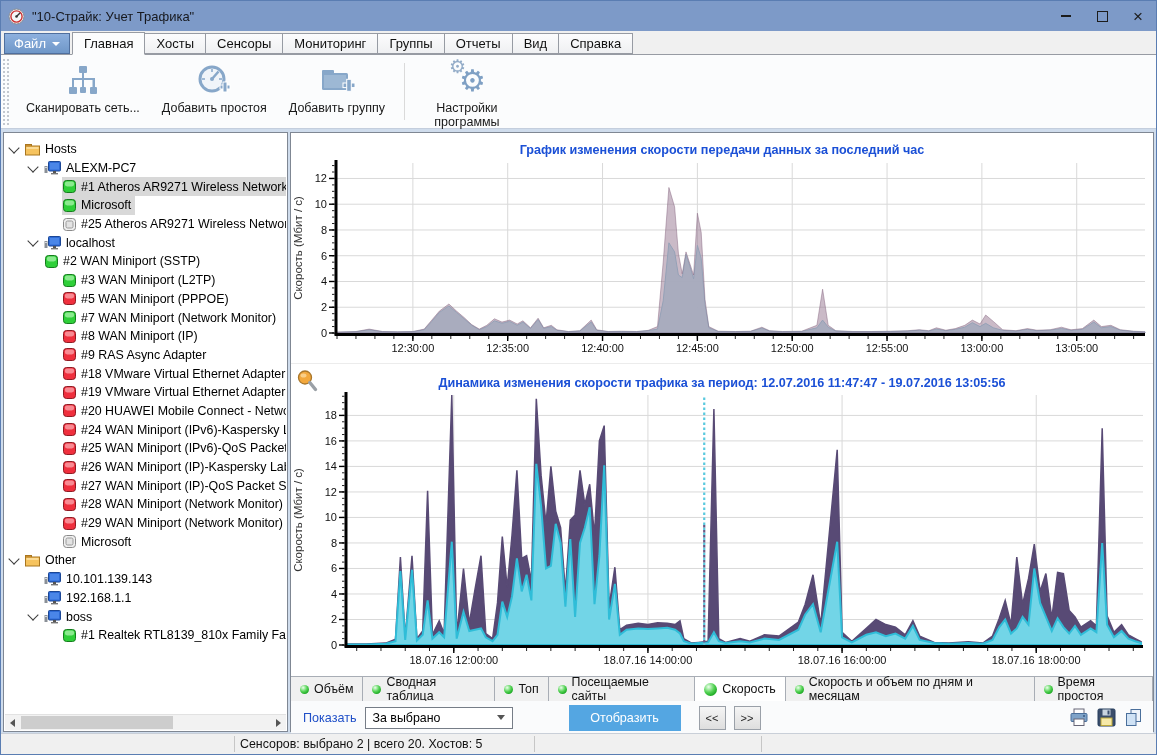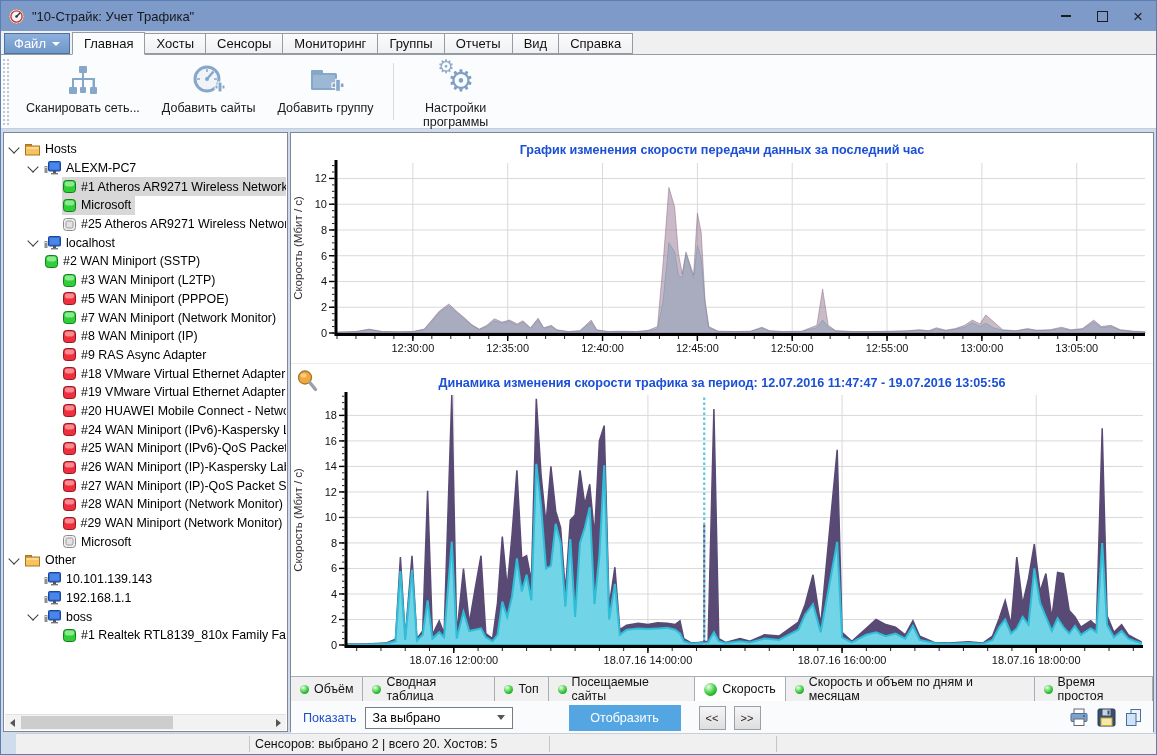--- a/index.html
+++ b/index.html
@@ -61,21 +61,21 @@
   .controls{flex:none;height:33px;display:flex;align-items:center;background:#fafbfc;padding-left:12px;gap:8px;}
   .show-label{color:#2050c8;font-size:12.6px;}
   .select{width:148px;height:22px;border:1px solid #767d87;background:#fff;display:flex;align-items:center;padding:0 7px;font-size:12.4px;justify-content:space-between;box-sizing:border-box;}
   .sel-arrow{width:0;height:0;border-left:4px solid transparent;border-right:4px solid transparent;border-top:5px solid #555;}
   .display-btn{margin-left:48px;width:112px;height:26px;background:#54a6e2;color:#fff;border:none;font-size:12.6px;font-family:inherit;}
   .nav-btn{width:27px;height:24px;background:linear-gradient(#f5f5f5,#dedede);border:1px solid #9aa0a8;font-size:11px;font-family:inherit;color:#222;padding:0;}
   .nav-gap{margin-left:10px;}
   .ctrl-icons{margin-left:auto;display:flex;gap:8px;margin-right:10px;align-items:center;}
   .ctrl-icons span{display:flex;cursor:default;}
   
-  .statusbar{position:absolute;left:0;right:0;bottom:0;height:20px;background:#f0f0f0;border-top:1px solid #c9cfd8;margin-left:15px;}
+  .statusbar{position:absolute;left:0;right:0;bottom:0;height:20px;background:#f0f0f0;border-top:1px solid #c9cfd8;}
   .sb-text{position:absolute;left:239px;top:3px;font-size:12.4px;color:#111;}
   .sb-div{position:absolute;top:2px;bottom:2px;width:1px;background:#c6c6c6;}
   svg text{font-family:"Liberation Sans",sans-serif;}
 </style>
 </head>
 <body>
 
 <div class="window">
 
   <div class="titlebar">
@@ -144,21 +144,21 @@
               <line x1="23" y1="16" x2="26" y2="16"></line>
             </g>
             <line x1="16" y1="16" x2="22.5" y2="8.5" stroke="#87a7c9" stroke-width="2.5"></line>
             <circle cx="16" cy="16" r="2" fill="#87a7c9"></circle>
             <g stroke="#fff" stroke-width="1">
               <rect x="24" y="22" width="10" height="4" fill="#87a7c9"></rect>
               <rect x="27" y="19" width="4" height="10" fill="#87a7c9"></rect>
             </g>
           </svg>
         </div>
-        <div class="rb-label">Добавить сайты</div>
+        <div class="rb-label">Добавить простоя</div>
       </div>
       <div class="rb-btn">
         <div class="rb-icon">
           <svg width="38" height="34" viewBox="0 0 38 34">
             <rect x="4" y="6" width="12" height="6" rx="1" fill="#87a7c9"></rect>
             <rect x="4" y="9" width="26" height="17" rx="1.5" fill="#87a7c9"></rect>
             <rect x="6" y="11" width="22" height="13" fill="#9db8d4"></rect>
             <g stroke="#fff" stroke-width="1">
               <rect x="25" y="19" width="12" height="4.6" fill="#87a7c9"></rect>
               <rect x="28.7" y="15.3" width="4.6" height="12" fill="#87a7c9"></rect>
@@ -423,21 +423,21 @@
           <span class="tinner">
             <span class="ticon">
               <svg width="13" height="13" viewBox="0 0 13 13">
                 <rect x="0.5" y="0.5" width="12" height="12" rx="3" fill="#ef2f3d" stroke="#8f1a22"></rect>
                 <rect x="1.8" y="1.5" width="9.4" height="5" rx="2.4" fill="#f99aa1" opacity="0.85"></rect>
               </svg>
             </span>
             <span class="tlabel">#28 WAN Miniport (Network Monitor)</span>
           </span>
         </div>
-        <div class="trow" style="padding-left: 42px; justify-content: center;">
+        <div class="trow" style="padding-left: 42px;">
           <span class="chev hid"></span>
           <span class="tinner">
             <span class="ticon">
               <svg width="13" height="13" viewBox="0 0 13 13">
                 <rect x="0.5" y="0.5" width="12" height="12" rx="3" fill="#ef2f3d" stroke="#8f1a22"></rect>
                 <rect x="1.8" y="1.5" width="9.4" height="5" rx="2.4" fill="#f99aa1" opacity="0.85"></rect>
               </svg>
             </span>
             <span class="tlabel">#29 WAN Miniport (Network Monitor)</span>
           </span>

